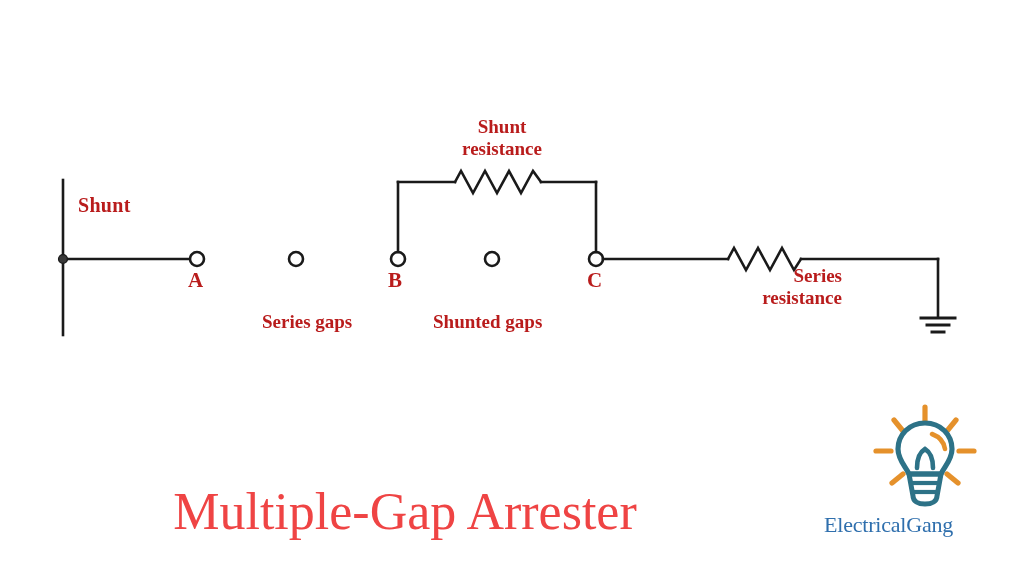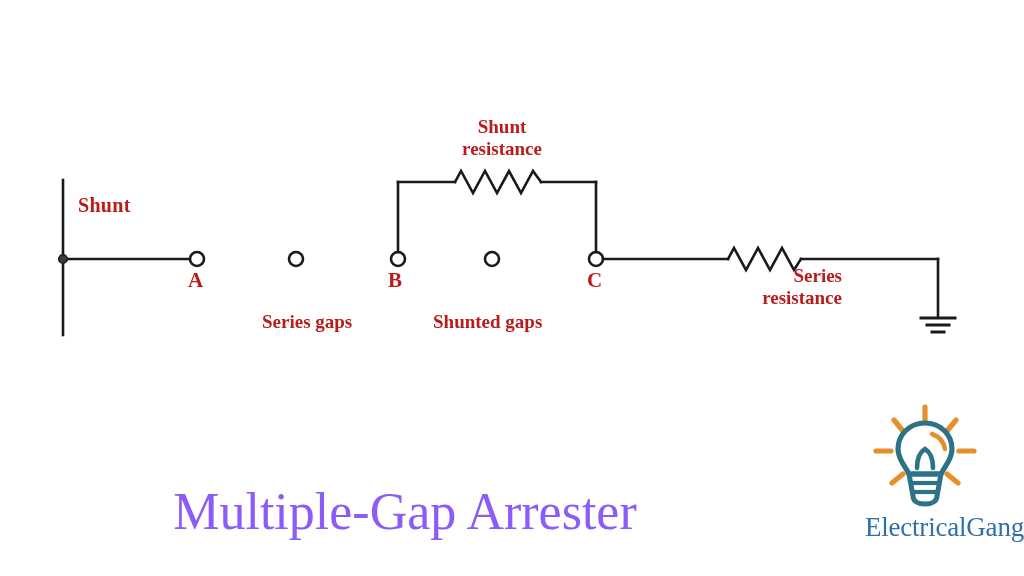--- a/index.html
+++ b/index.html
@@ -54,21 +54,21 @@
   
   #title {
     position: absolute;
     left: 0;
     top: 486px;
     width: 810px;
     text-align: center;
     font-family: "Liberation Serif", serif;
     font-size: 52px;
     line-height: 1;
-    color: #8b5cf6;
+    color: #ef4444;
     white-space: nowrap;
   }
 
   
   #logo {
     position: absolute;
     left: 824px;
     top: 404px;
     width: 200px;
     height: 156px;
@@ -78,23 +78,23 @@
     left: 46px;
     top: 0;
     width: 110px;
     height: 110px;
   }
   #logo-text {
     position: absolute;
     left: 0;
     top: 108px;
     width: 200px;
-    text-align: right;
+    text-align: left;
     font-family: "Liberation Serif", serif;
-    font-size: 27px;
+    font-size: 22px;
     letter-spacing: -0.2px;
     color: #2f6fad;
     white-space: nowrap;
   }
 </style>
 </head>
 <body>
 
 <div id="stage">
 

